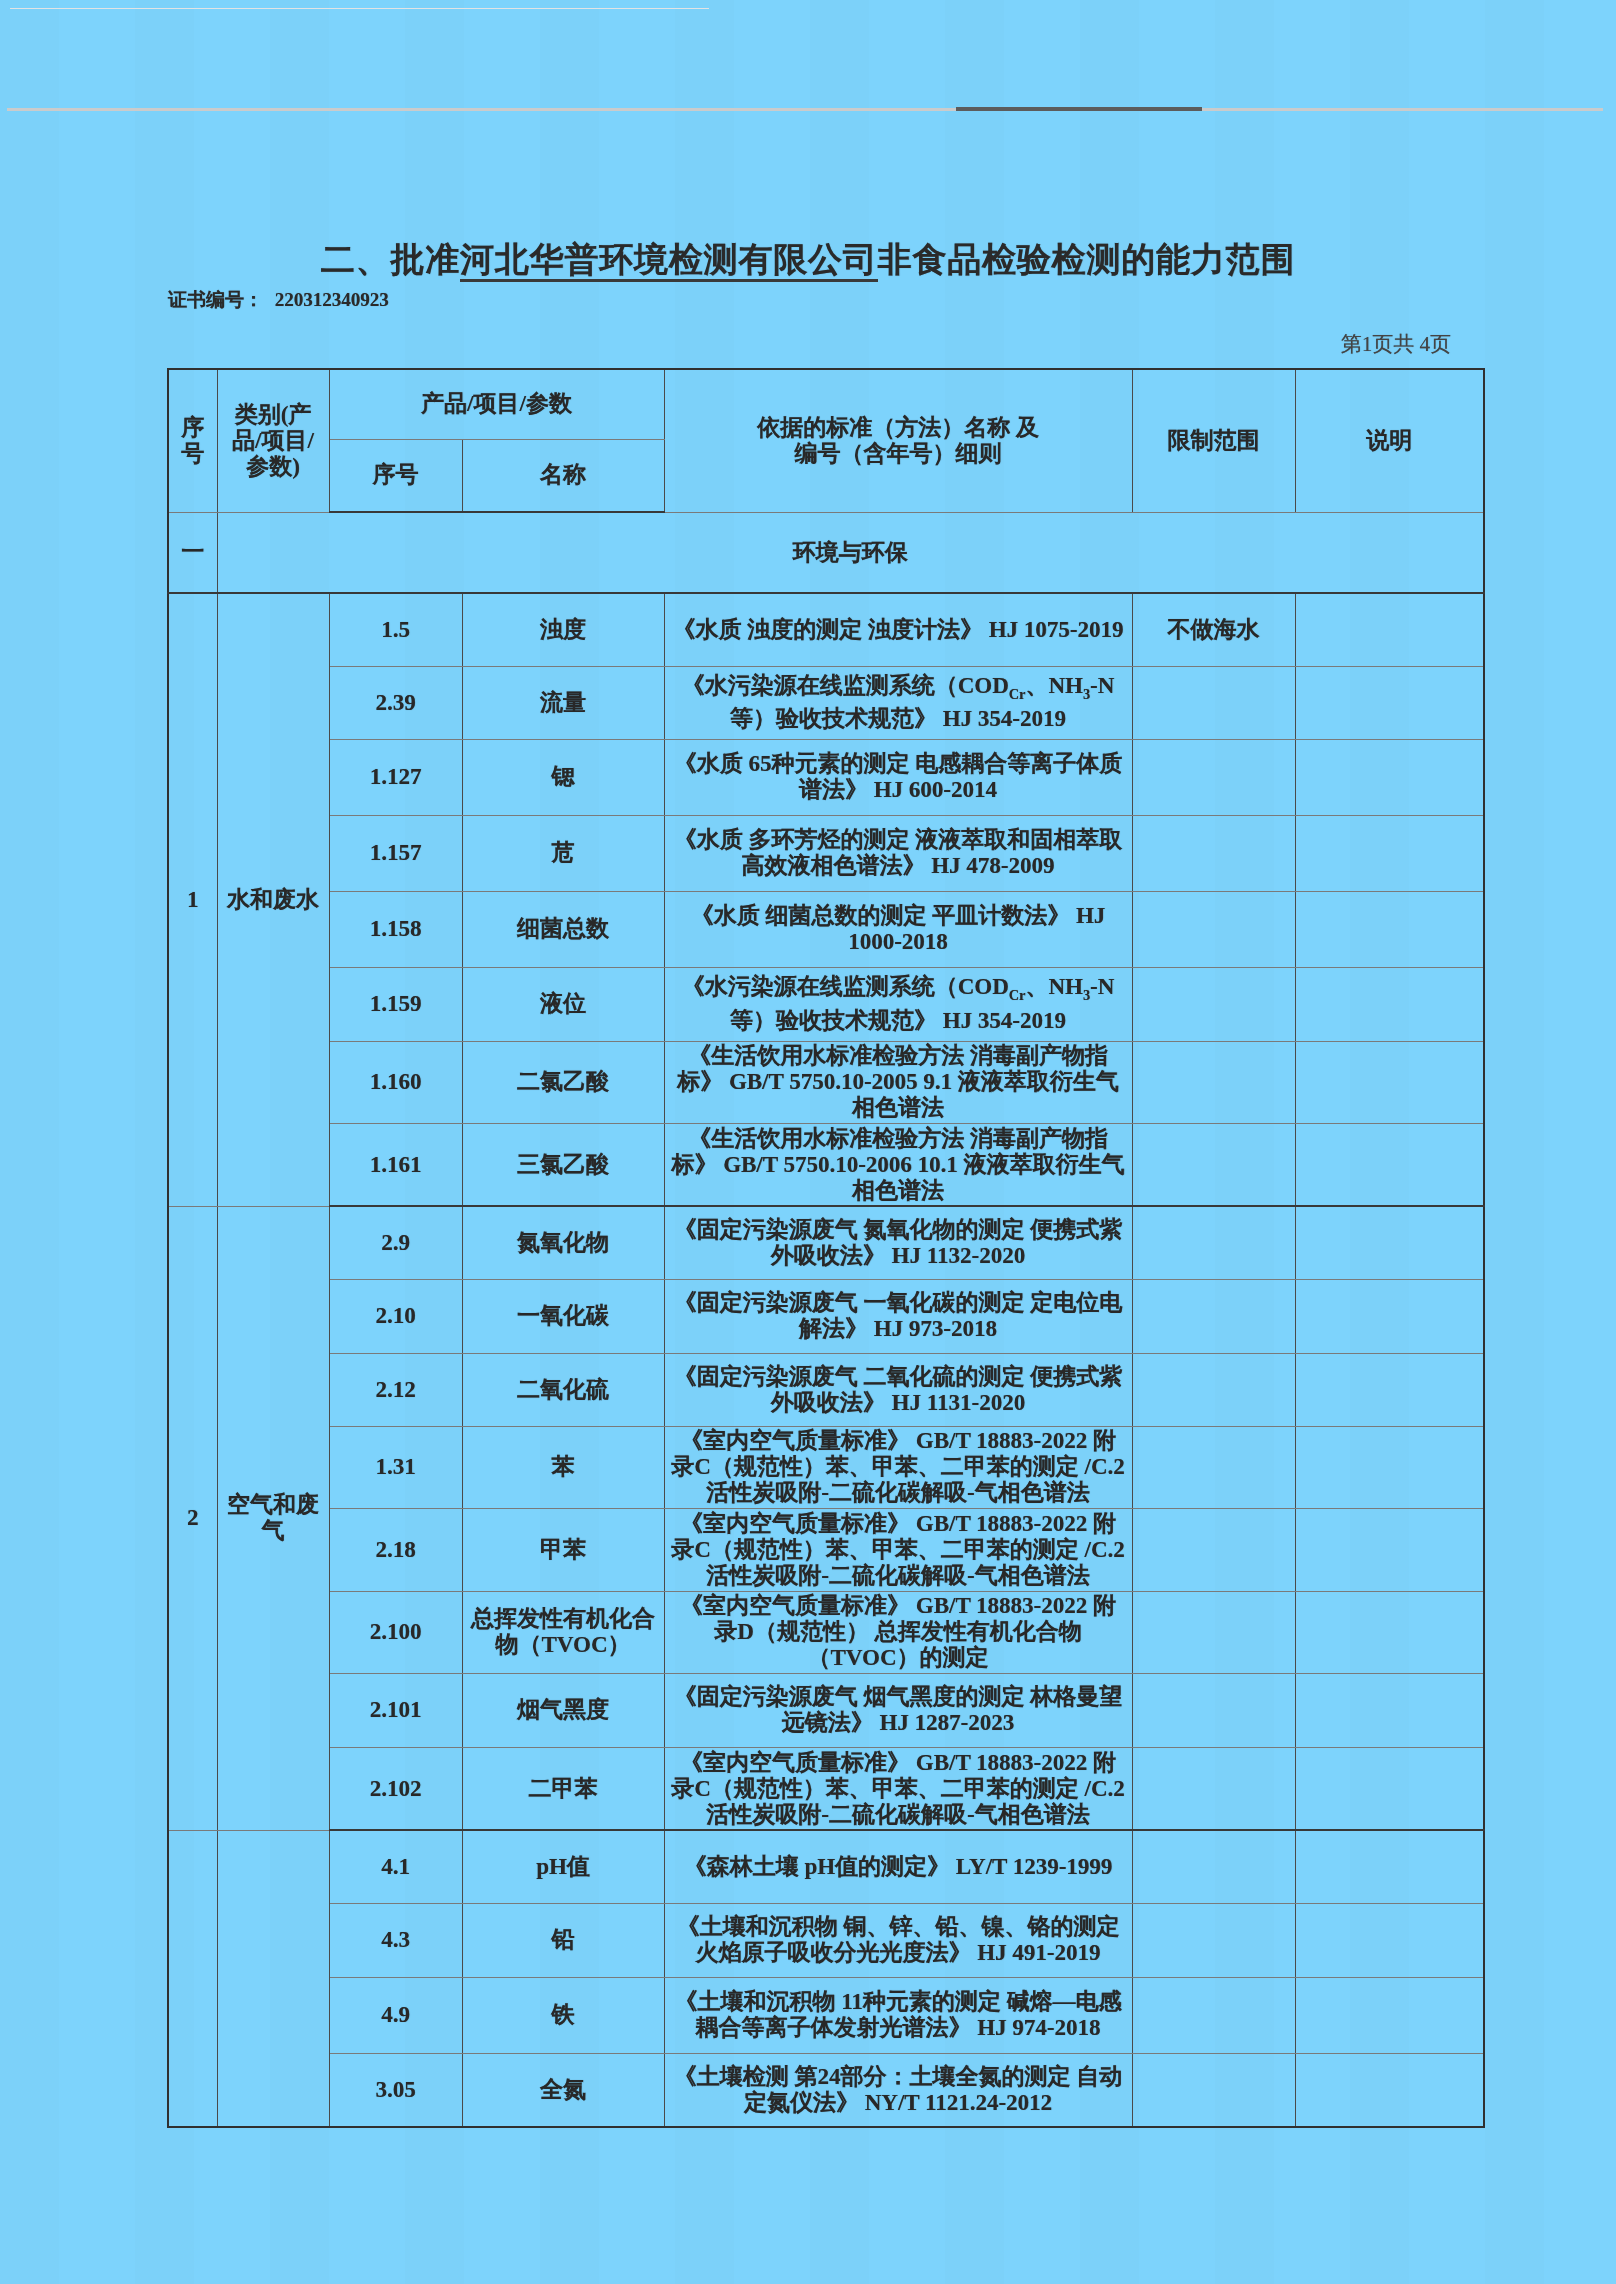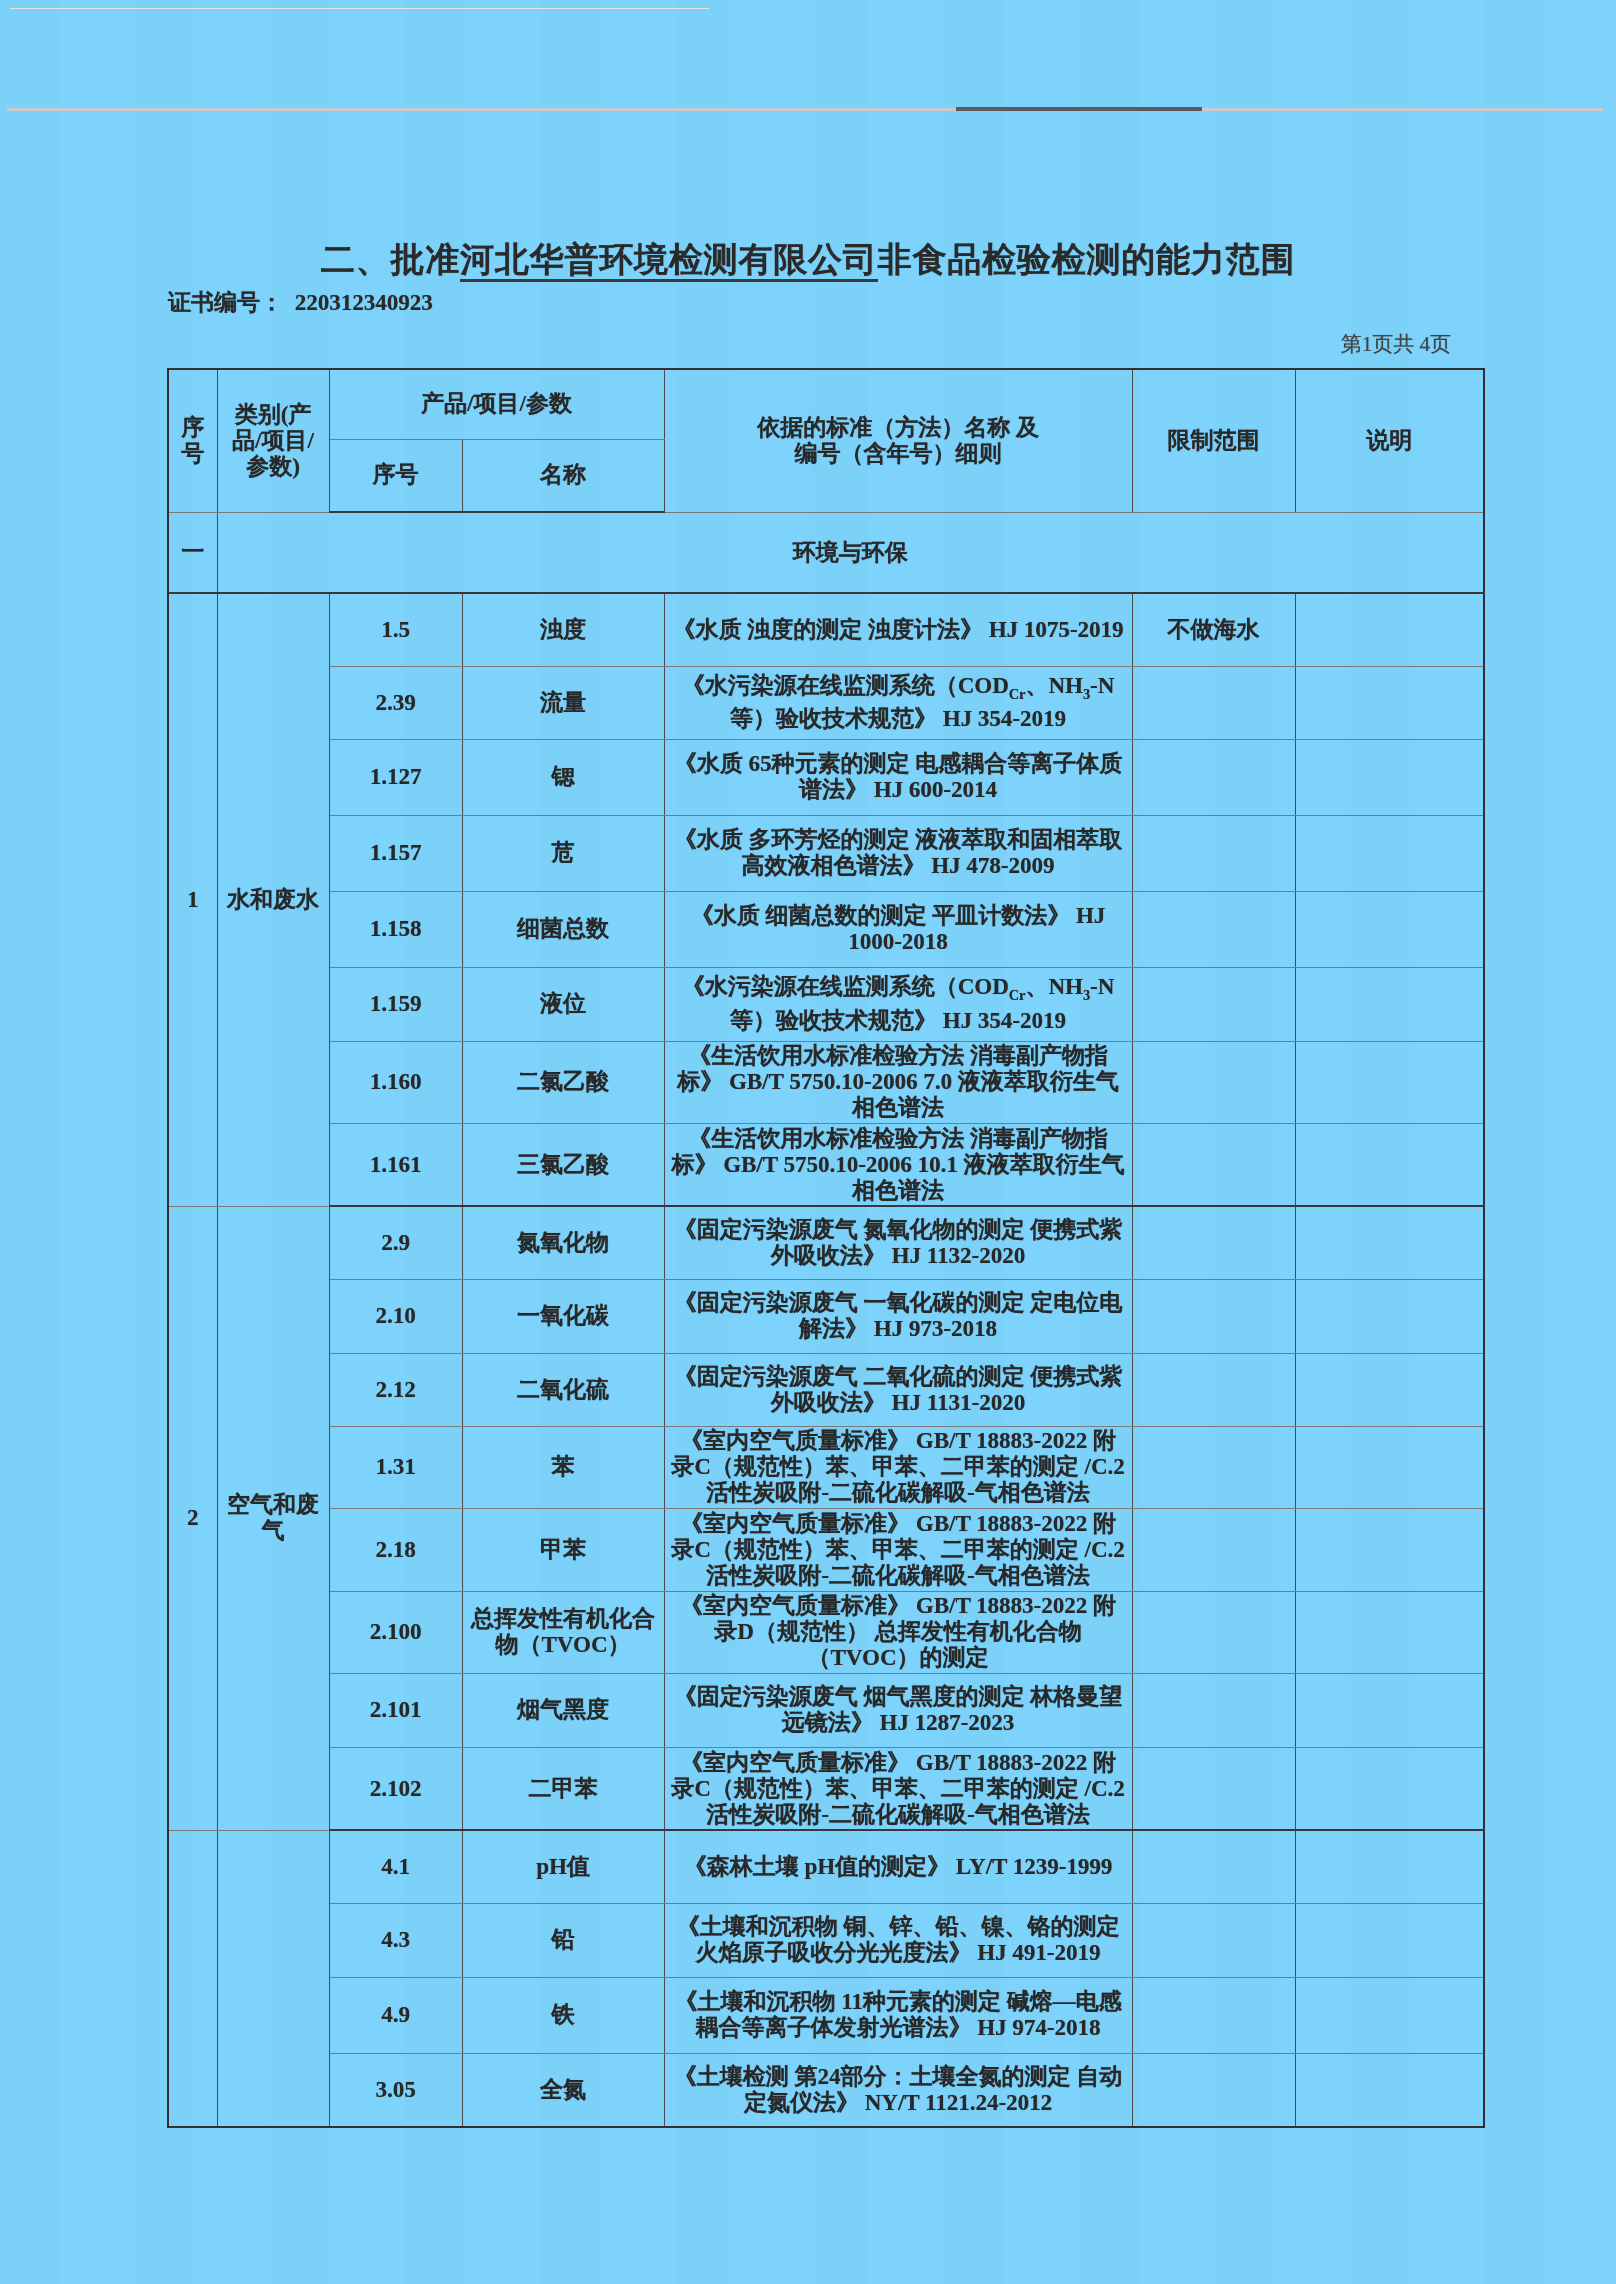--- a/index.html
+++ b/index.html
@@ -39,21 +39,21 @@
     position:absolute;top:237px;left:0;width:100%;
     margin:0;text-align:center;
     font-size:34px;font-weight:700;letter-spacing:0.8px;
     color:#2a2a2a;
   }
   .doc-title .u{
     border-bottom:3.4px solid #3a3a3a;padding-bottom:0.8px;
   }
   .meta{
     position:absolute;left:168px;
-    font-size:23px;font-weight:700;color:#2a2a2a;
+    font-size:19px;font-weight:700;color:#2a2a2a;
   }
   .meta .val{ margin-left:11.8px; }
   .meta.cert{ top:287px; }
   .meta.addr{ top:325px; }
   .page-indicator{
     position:absolute;top:330px;right:165px;
     font-size:21px;font-weight:400;color:#444;
   }
 
   table.cap-table{
@@ -164,21 +164,21 @@
       <tr style="height:74px">
         <td>1.159</td>
         <td>液位</td>
         <td class="std">《水污染源在线监测系统（COD<sub>Cr</sub>、NH<sub>3</sub>-N 等）验收技术规范》 HJ 354-2019</td>
         <td></td>
         <td></td>
       </tr>
       <tr style="height:77px">
         <td>1.160</td>
         <td>二氯乙酸</td>
-        <td class="std">《生活饮用水标准检验方法 消毒副产物指标》 GB/T 5750.10-2006 7.0 液液萃取衍生气相色谱法</td>
+        <td class="std">《生活饮用水标准检验方法 消毒副产物指标》 GB/T 5750.10-2005 9.1 液液萃取衍生气相色谱法</td>
         <td></td>
         <td></td>
       </tr>
       <tr class="hb" style="height:74px">
         <td>1.161</td>
         <td>三氯乙酸</td>
         <td class="std">《生活饮用水标准检验方法 消毒副产物指标》 GB/T 5750.10-2006 10.1 液液萃取衍生气相色谱法</td>
         <td></td>
         <td></td>
       </tr>

